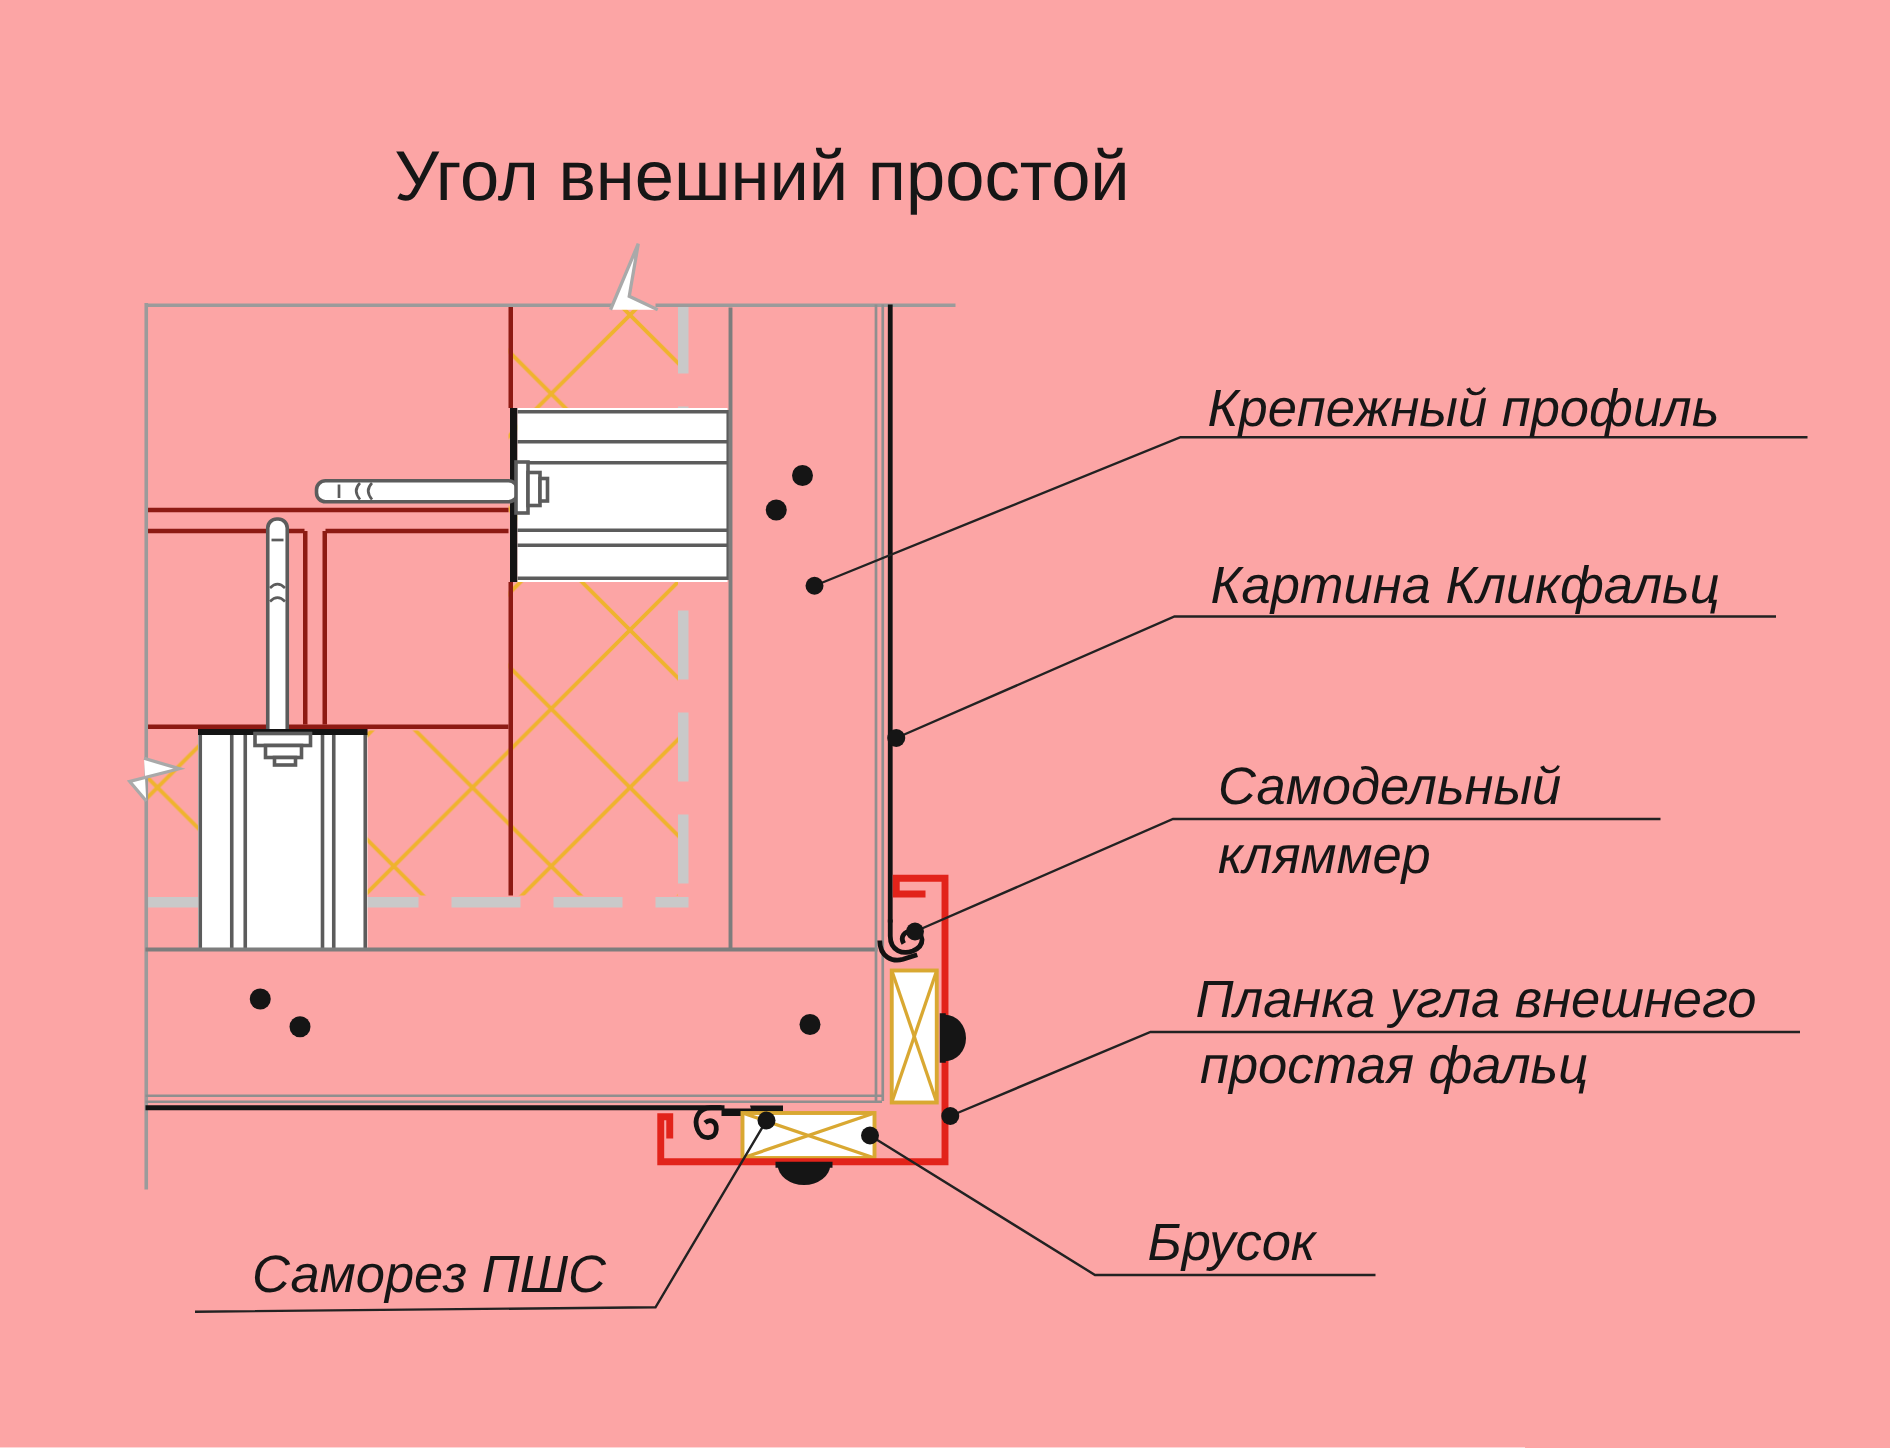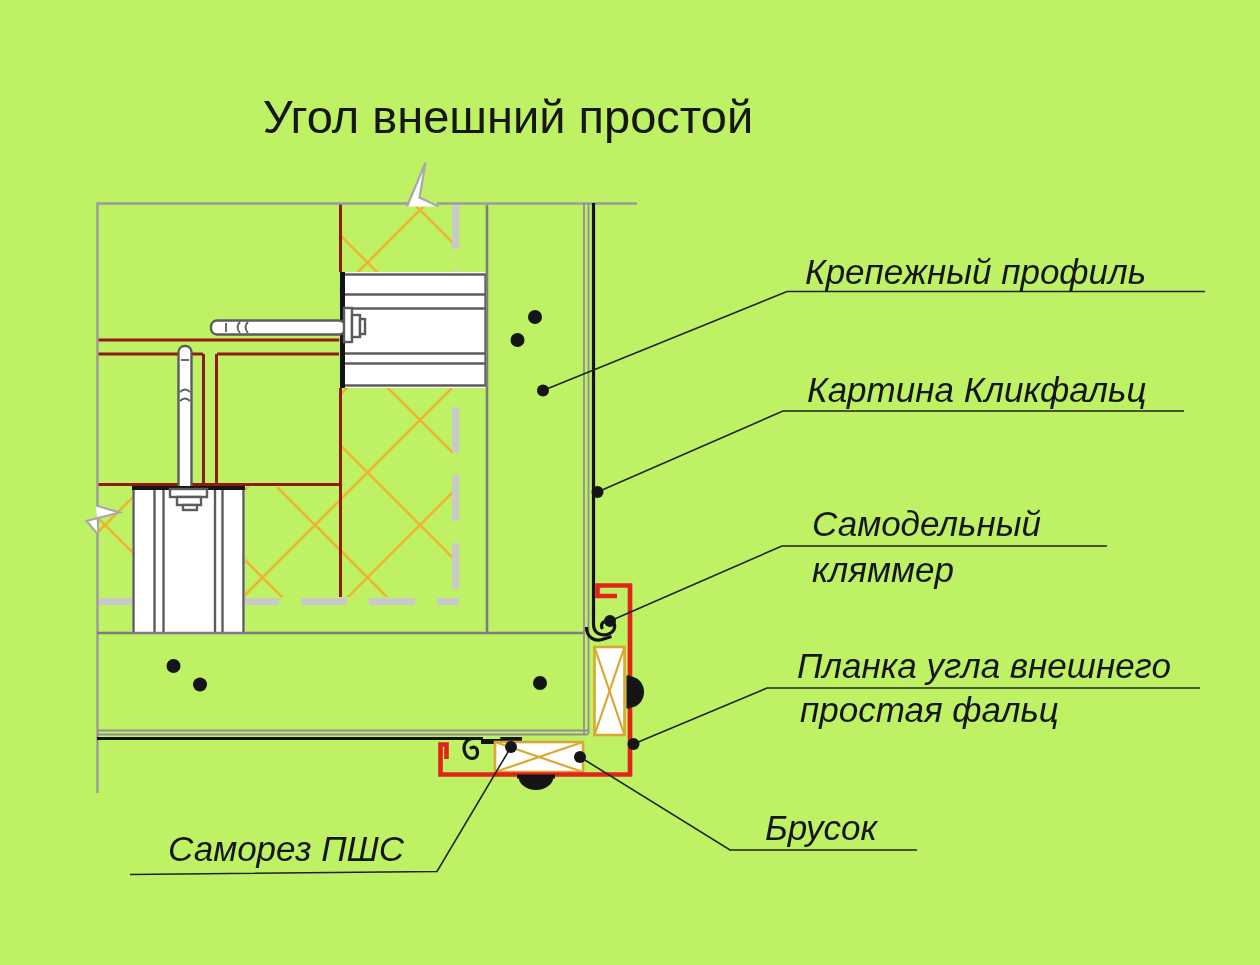--- a/index.html
+++ b/index.html
@@ -7,21 +7,21 @@
     --c-masonry-red:#8d1a13;
     --c-insulation-yellow:#efb32e;
     --c-timber-yellow:#d9a832;
     --c-line-gray:#9b9b9b;
     --c-line-gray-dark:#7d7d7d;
     --c-membrane-gray:#c9c9c9;
     --c-bracket-gray:#5c5c5c;
     --c-ink:#161616;
   }
   html,body{margin:0;padding:0;background:#fff;}
-  .stage{position:relative;width:1260px;height:965px;background:#bef264;overflow:hidden;
+  .stage{position:relative;width:1260px;height:965px;background:#fca5a5;overflow:hidden;
          font-family:"Liberation Sans",sans-serif;}
   svg{display:block;}
   .title-text{font-family:"Liberation Sans",sans-serif;font-size:47px;fill:var(--c-ink);}
   .callout{font-family:"Liberation Sans",sans-serif;font-style:italic;font-size:35px;fill:var(--c-ink);}
   .hatch-line{stroke:var(--c-insulation-yellow);stroke-width:2.6;fill:none;}
   .membrane{stroke:var(--c-membrane-gray);stroke-width:7;stroke-dasharray:46 22;fill:none;}
   .masonry{stroke:var(--c-masonry-red);stroke-width:3;fill:none;}
   .blackface{stroke:#141414;stroke-width:5;fill:none;}
   .wline{stroke:var(--c-line-gray);stroke-width:2.4;fill:none;}
   .wline2{stroke:var(--c-line-gray-dark);stroke-width:2.6;fill:none;}

